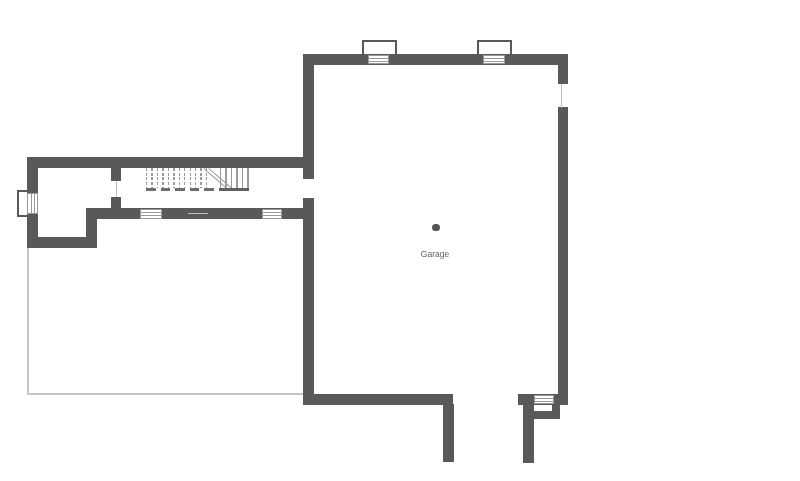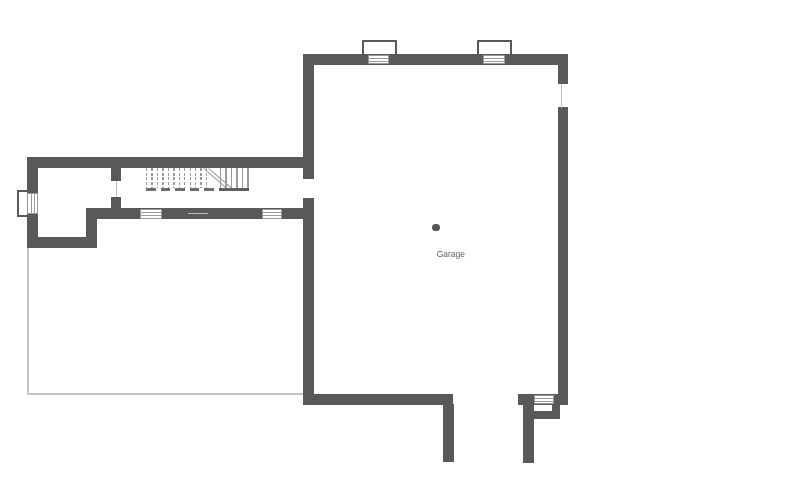--- a/index.html
+++ b/index.html
@@ -36,21 +36,21 @@
     position:absolute;left:219.5px;top:168px;width:30.5px;height:20px;z-index:2;
     background-image:repeating-linear-gradient(to right, var(--stair-line,#9a9a9a) 0 1.3px, rgba(0,0,0,0) 1.3px 5.45px);
   }
   .break-line{position:absolute;width:30.6px;height:1.4px;background:var(--stair-line,#9a9a9a);transform-origin:0 0;transform:rotate(41deg);z-index:2;}
   .stair-hidden-edge{
     position:absolute;left:146px;top:187.8px;width:68px;height:3.4px;z-index:2;
     background-image:repeating-linear-gradient(to right, var(--stair-dash,#6e6e6e) 0 9.5px, rgba(0,0,0,0) 9.5px 14.6px);
   }
   .stair-edge-bar{position:absolute;left:219px;top:187.8px;width:30px;height:3.4px;background:var(--stair-edge,#5f5f5f);z-index:2;}
   .column-dot{position:absolute;left:432px;top:223.5px;width:7.5px;height:7.5px;border-radius:50%;background:var(--column-dot,#555);z-index:2;}
-  .room-label{position:absolute;left:405px;top:248.5px;width:60px;text-align:right;font-size:8.5px;line-height:10px;color:var(--label-text,#5f5f5f);z-index:3;}
+  .room-label{position:absolute;left:405px;top:248.5px;width:60px;text-align:center;font-size:8.5px;line-height:10px;color:var(--label-text,#5f5f5f);z-index:3;}
 </style>
 </head>
 <body>
 
 <div class="plan">
 
   <div class="bump" style="left:361.5px;top:40px;width:35.5px;height:17px;"></div>
   <div class="bump" style="left:476.5px;top:40px;width:35.5px;height:17px;"></div>
   <div class="bump" style="left:16.5px;top:189.5px;width:13px;height:27px;"></div>
 

